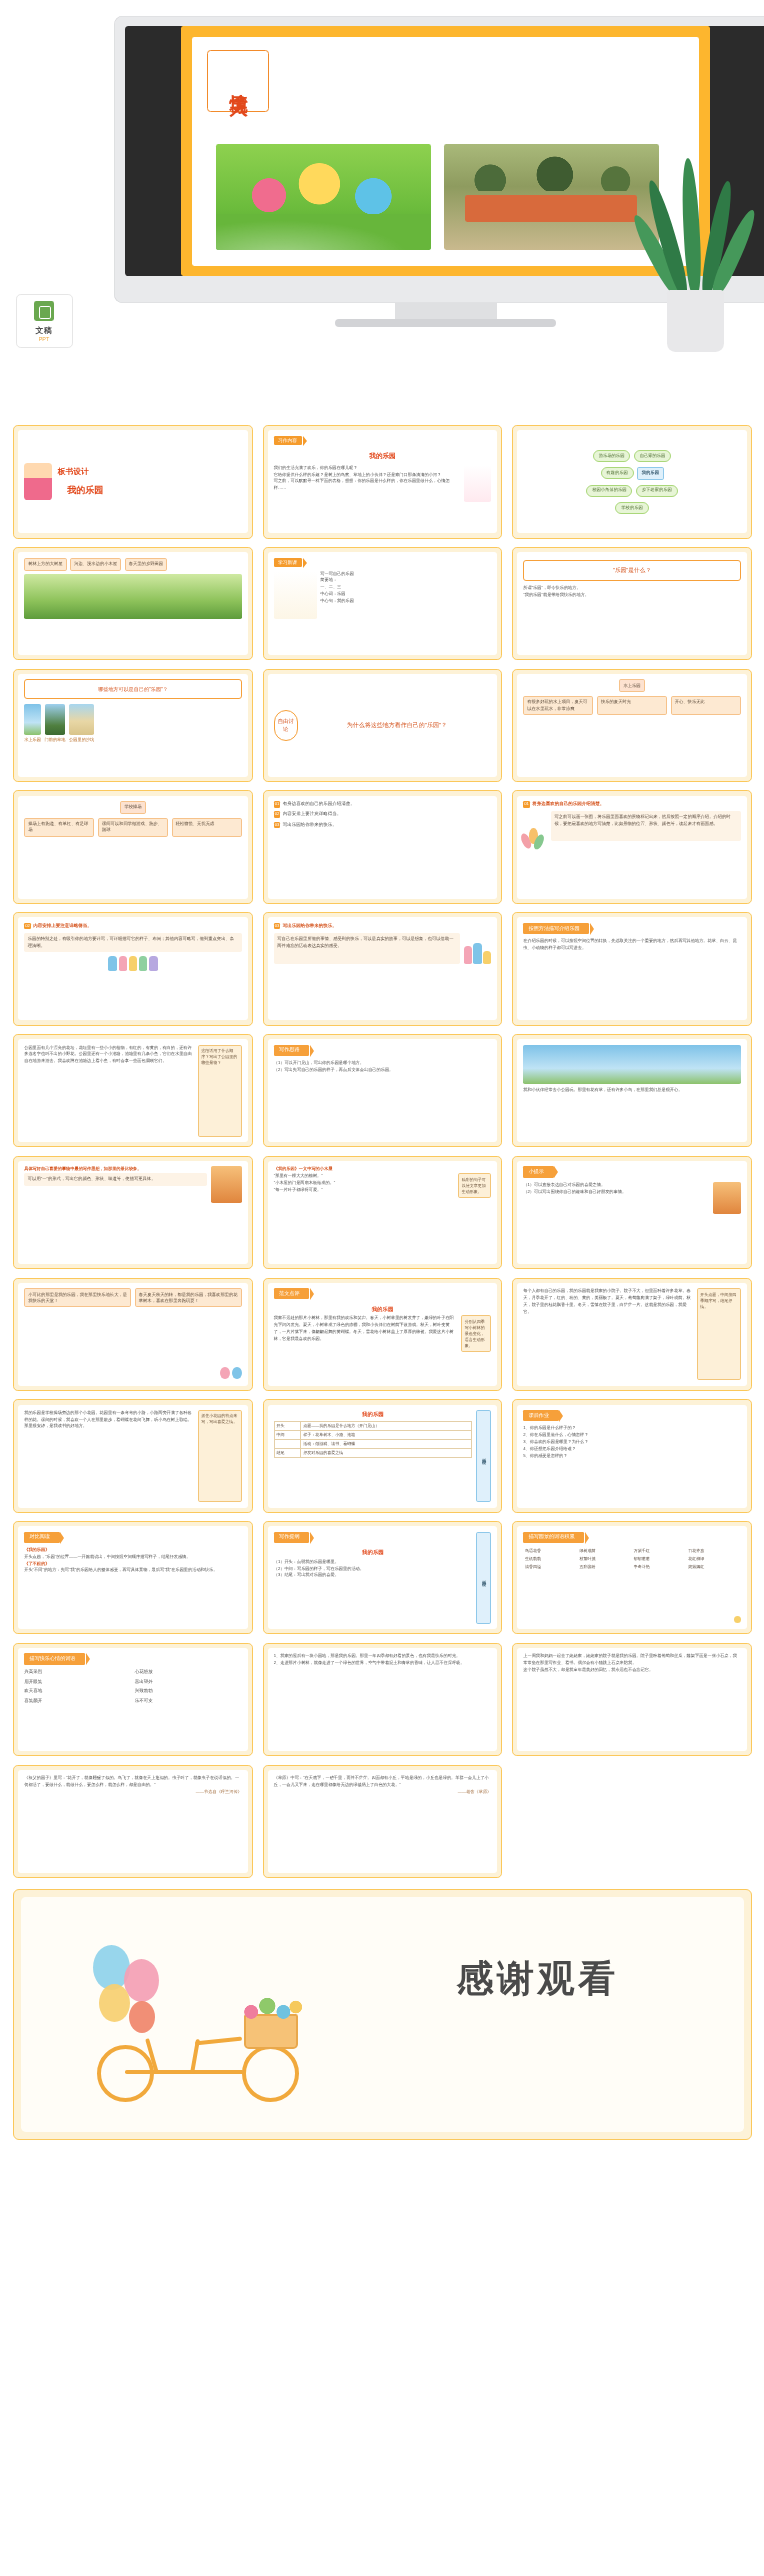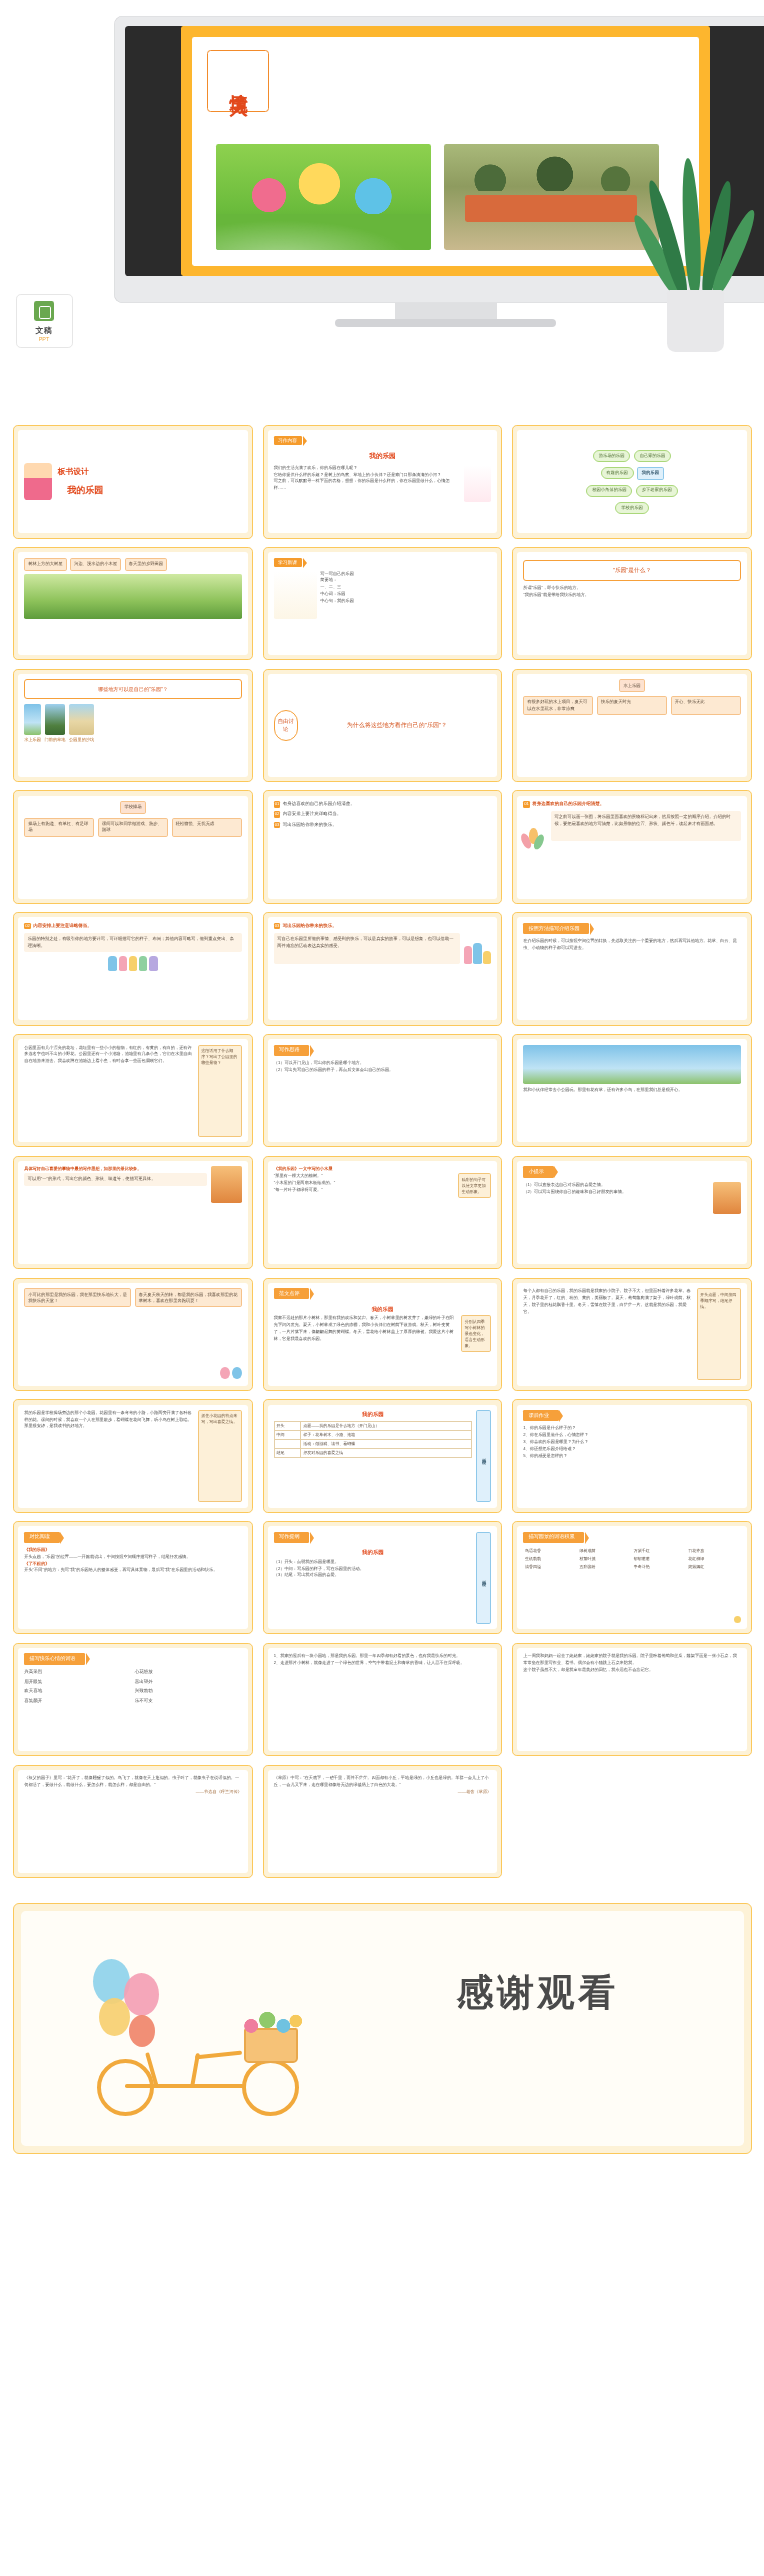--- a/index.html
+++ b/index.html
@@ -377,21 +377,21 @@
     border: 0.6px solid #f3c578;
     border-radius: 1.8px;
     padding: 2.4px;
     font-size: 4px;
     line-height: 1.5;
     color: #6b523a;
   }
 
   
   .final {
-    margin: 25px 13px 18px;
+    margin: 11px 13px 18px;
     background: #fdf2d7;
     border: 1.2px solid #fbc85b;
     border-radius: 6px;
     padding: 7.2px;
     height: 251px;
   }
   .final-in {
     background: #fffdf7;
     border-radius: 4.8px;
     width: 100%; height: 100%;

